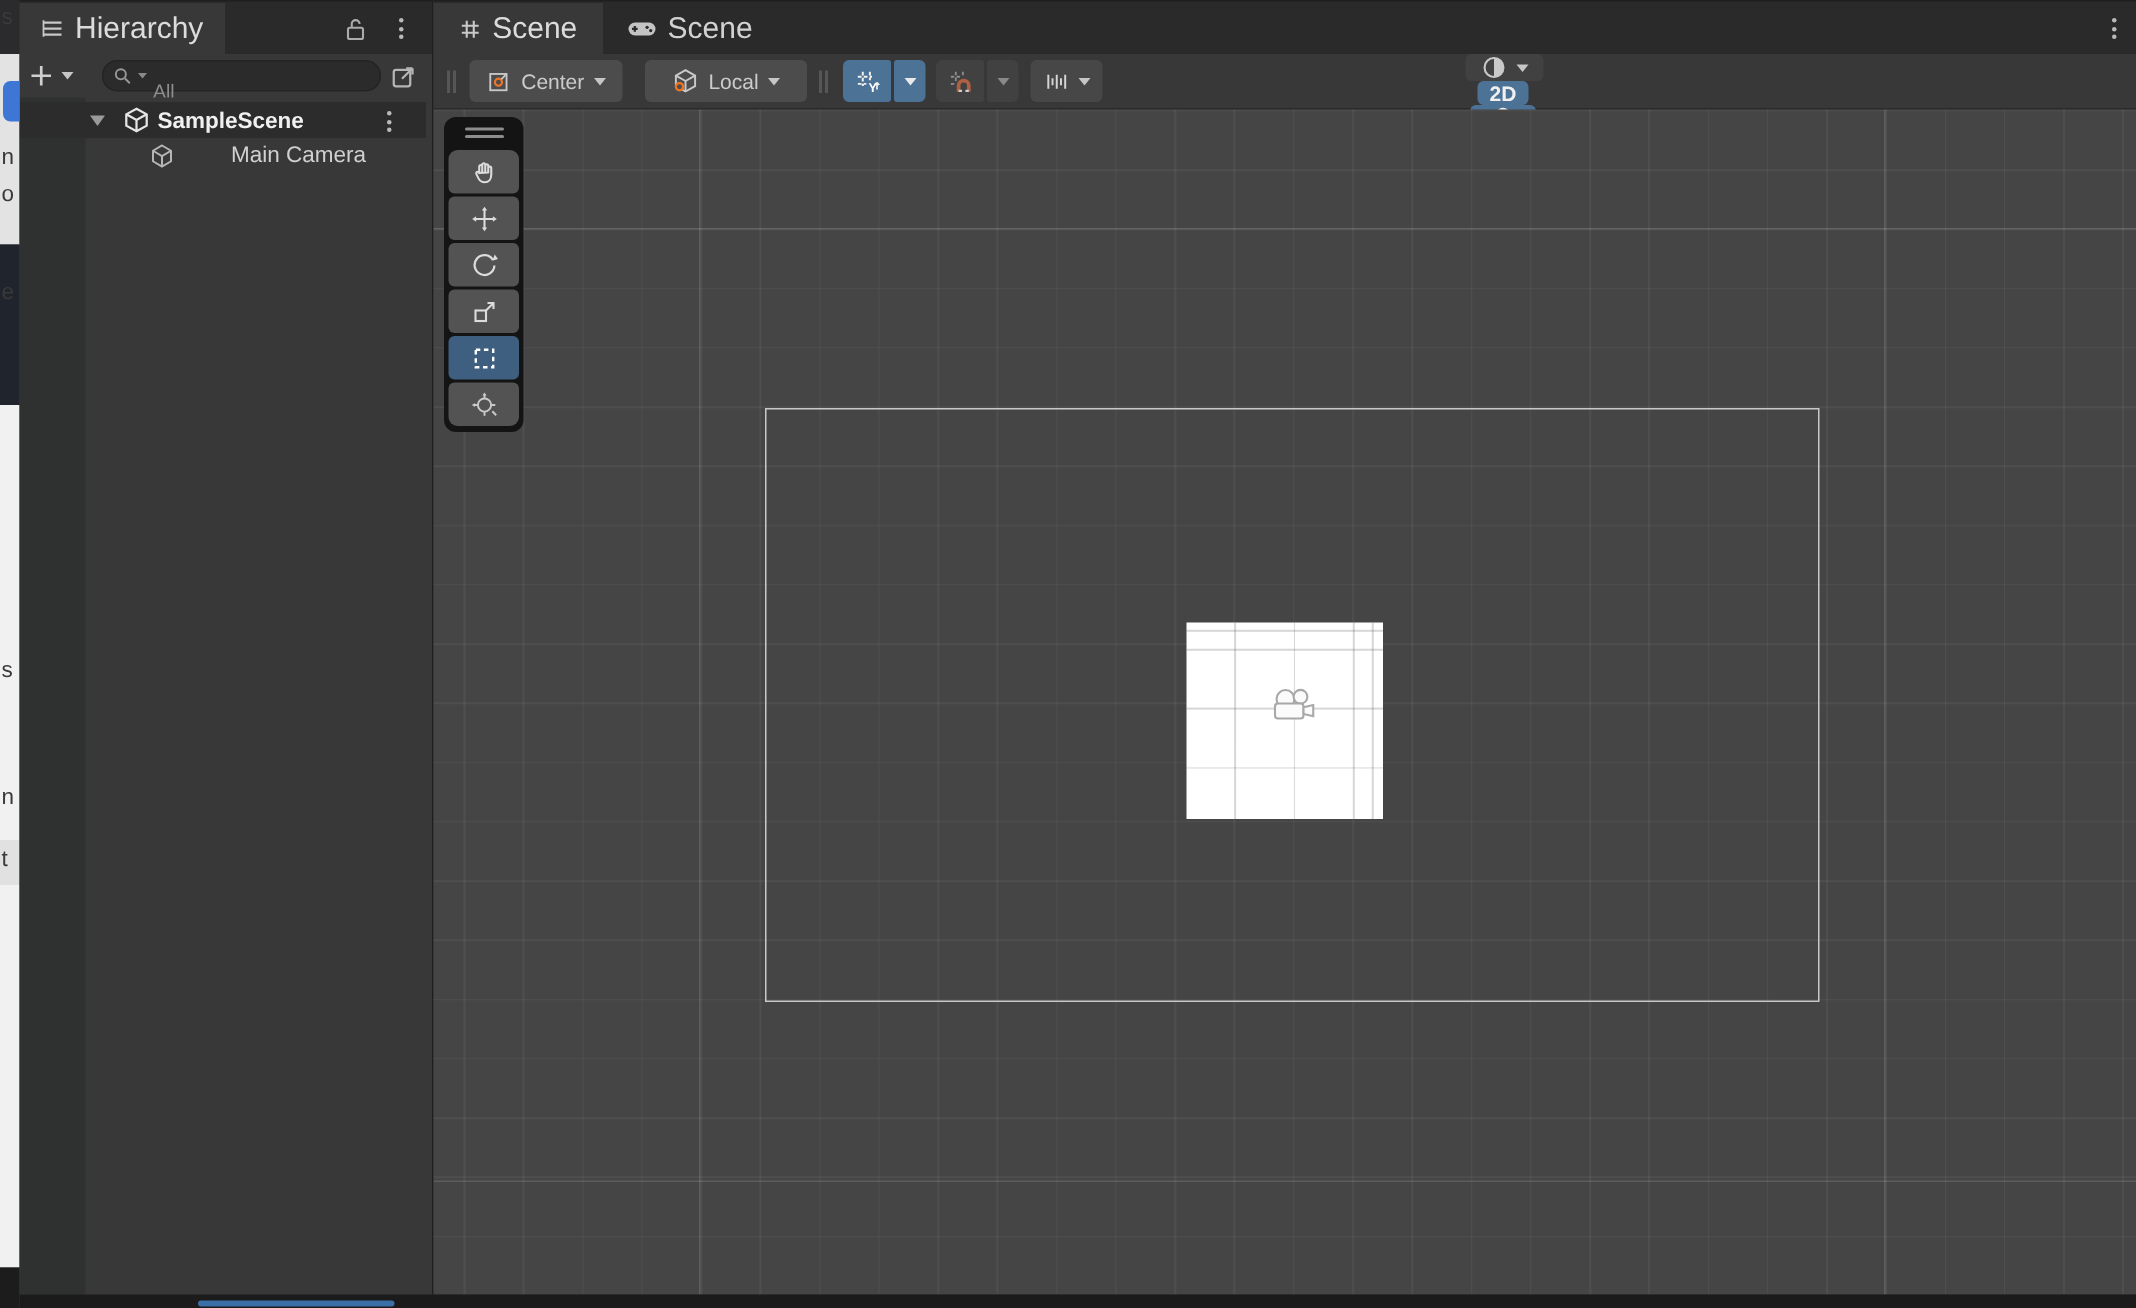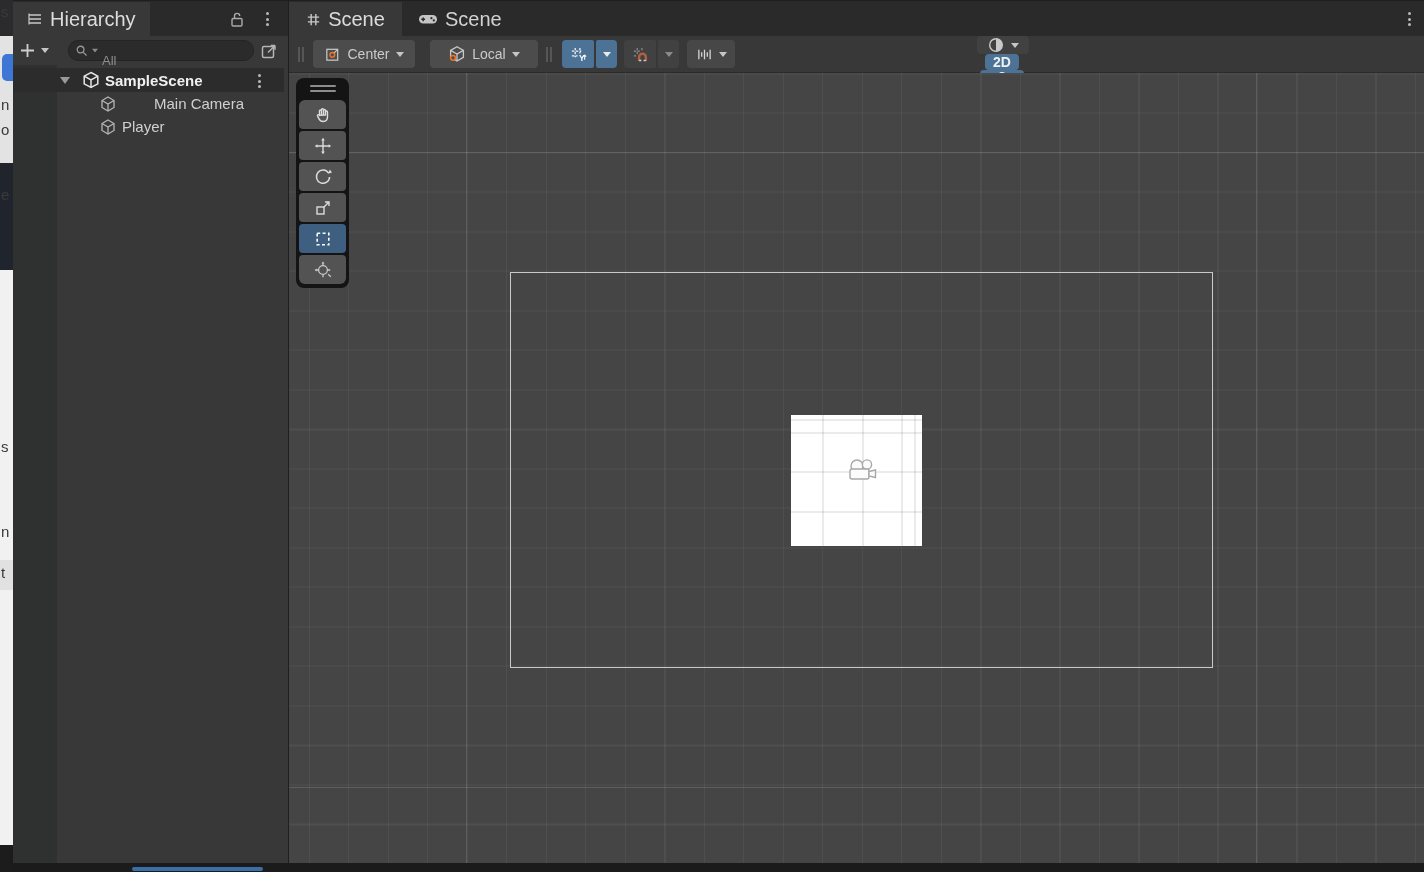--- a/index.html
+++ b/index.html
@@ -211,27 +211,20 @@
       </div>
 
       <div class="h-row row-cam">
         <svg width="18" height="18" viewBox="0 0 18 18" style="margin-left:86px">
           <polygon points="9,2 15,5.5 15,12.5 9,16 3,12.5 3,5.5" fill="none" stroke="#b5b5b5" stroke-width="1.3"></polygon>
           <path d="M3 5.5L9 9l6-3.5M9 9v7" fill="none" stroke="#b5b5b5" stroke-width="1.3"></path>
         </svg>
         <span class="rowlabel">Main Camera</span>
       </div>
 
-      <div class="h-row row-player">
-        <svg width="18" height="18" viewBox="0 0 18 18" style="margin-left:86px">
-          <polygon points="9,2 15,5.5 15,12.5 9,16 3,12.5 3,5.5" fill="none" stroke="#b5b5b5" stroke-width="1.3"></polygon>
-          <path d="M3 5.5L9 9l6-3.5M9 9v7" fill="none" stroke="#b5b5b5" stroke-width="1.3"></path>
-        </svg>
-        <span class="rowlabel">Player</span>
-      </div>
     </div>
   </div>
 
   <div class="divider-v"></div>
 
   <div class="scenepanel">
     <div class="tabstrip">
       <div class="tab active s-tab-scene">
         <svg width="15" height="15" viewBox="0 0 16 16">
           <path d="M5.5 2v12M10.5 2v12M2 5.5h12M2 10.5h12" stroke="#c9c9c9" stroke-width="1.5" fill="none"></path>

